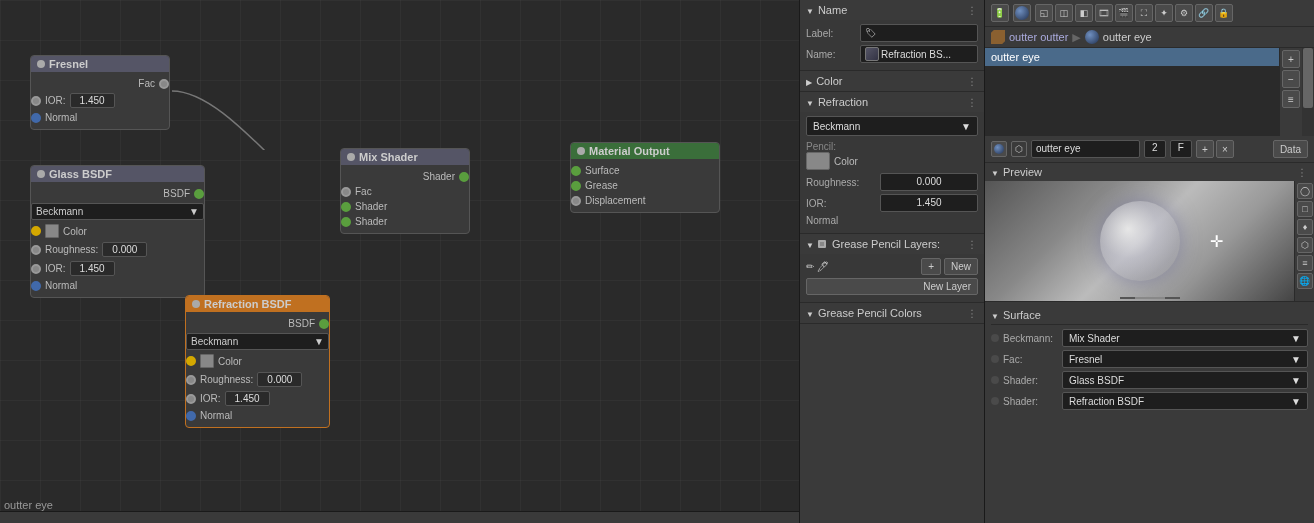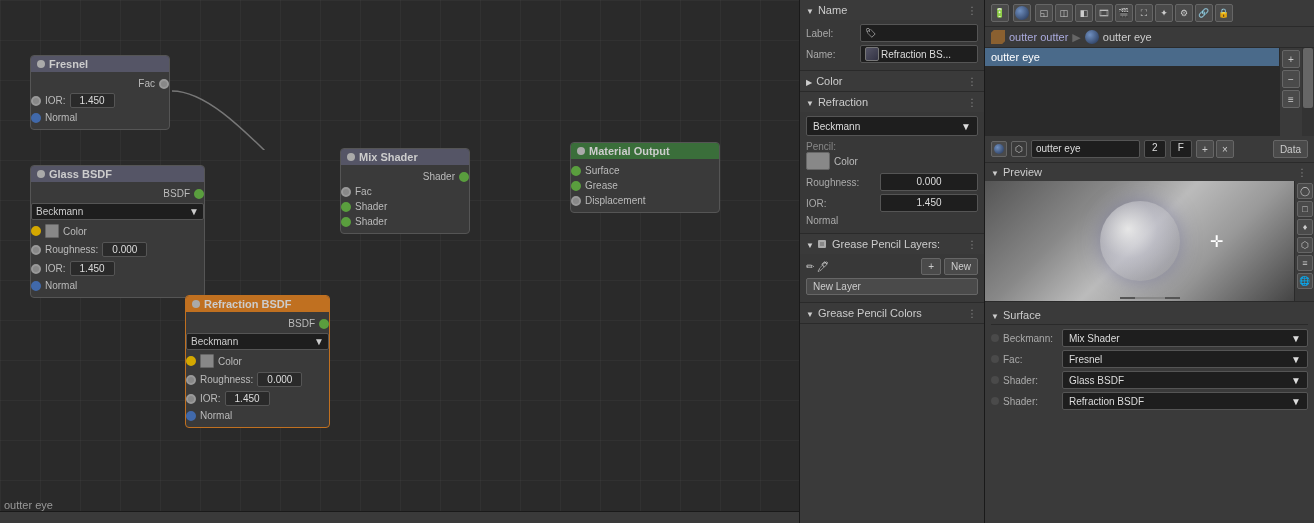--- a/index.html
+++ b/index.html
@@ -907,21 +907,21 @@
           <span style="font-size:10px;">🖊</span>
         </div>
         <div class="grease-btn">
           <span>+</span>
         </div>
         <div class="grease-btn">
           <span>New</span>
         </div>
       </div>
       <div class="grease-btn-row">
-        <div class="grease-btn" style="flex:1;justify-content:flex-start;">
+        <div class="grease-btn" style="flex:1;justify-content:flex-end;">
           <span>New Layer</span>
         </div>
       </div>
     </div>
   </div>
 
   <div class="panel-section">
     <div class="panel-section-header">
       <div class="panel-section-title">
         <span class="tri-down triangle"></span>

